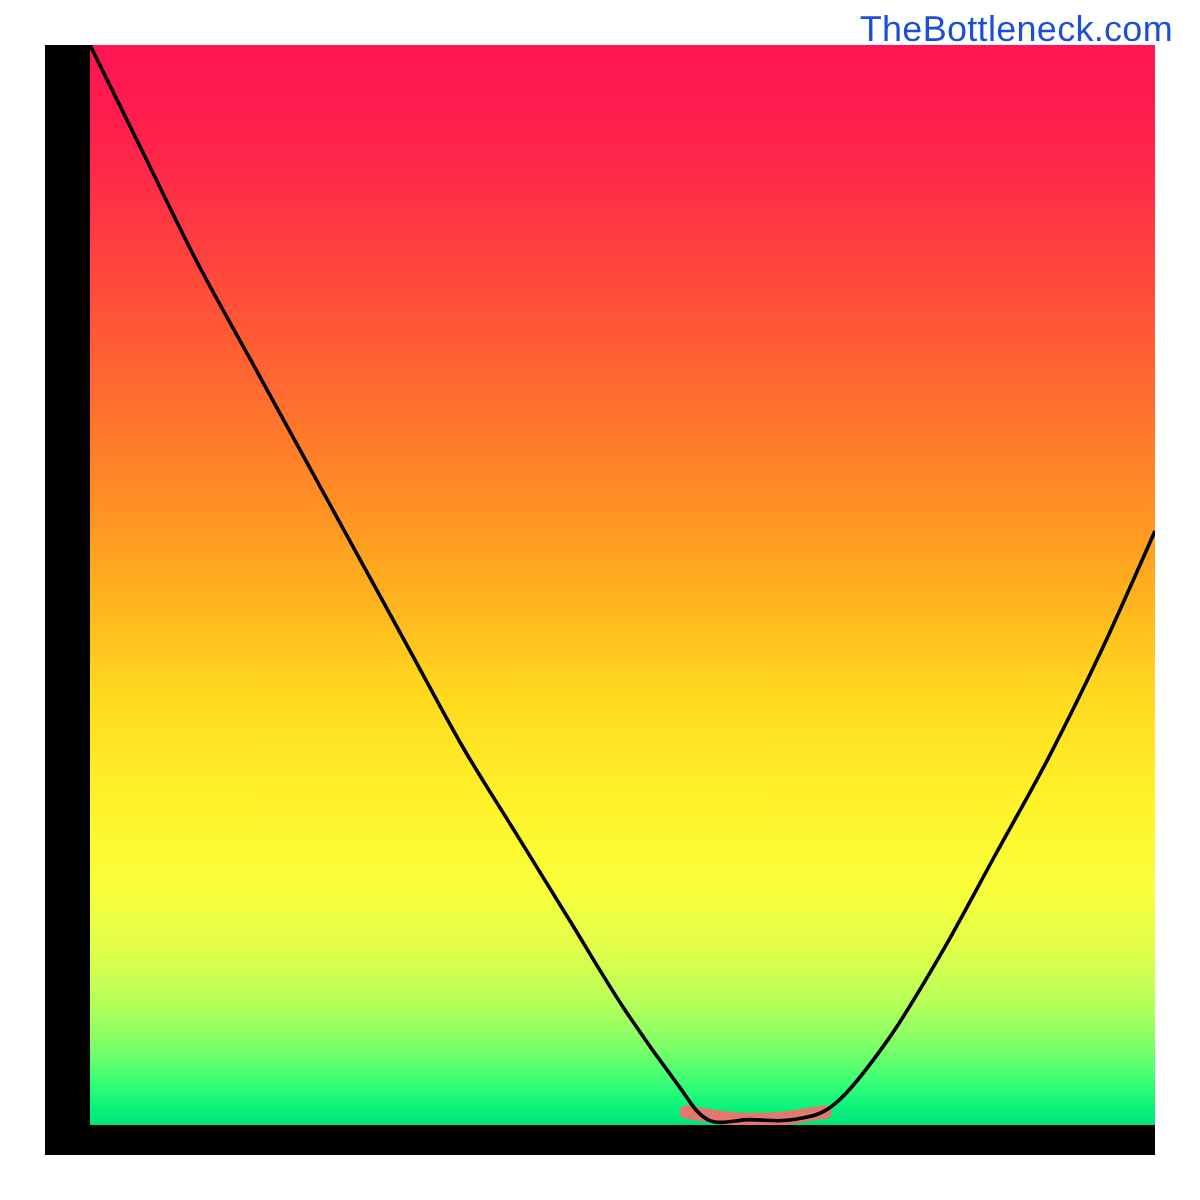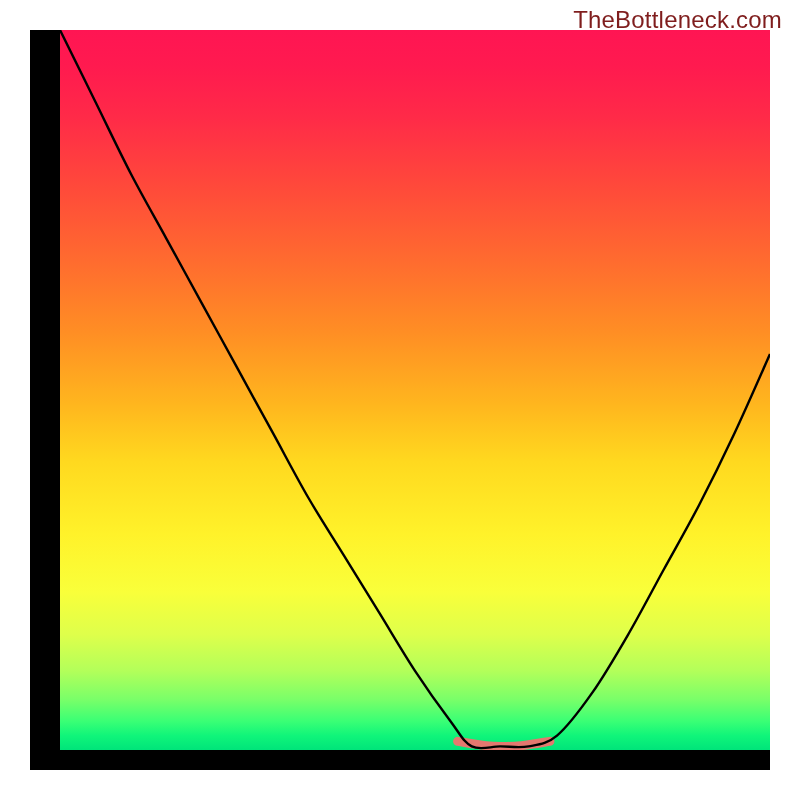--- a/index.html
+++ b/index.html
@@ -14,21 +14,21 @@
   .container {
     position: relative;
     width: 800px;
     height: 800px;
   }
   .watermark {
     position: absolute;
     top: 6px;
     right: 18px;
     font-size: 24px;
-    color: #7f1d1d;
+    color: #1d4ed8;
     letter-spacing: 0.2px;
     z-index: 30;
     font-weight: 400;
   }
   .outer-frame {
     position: absolute;
     top: 30px;
     left: 30px;
     width: 740px;
     height: 740px;

